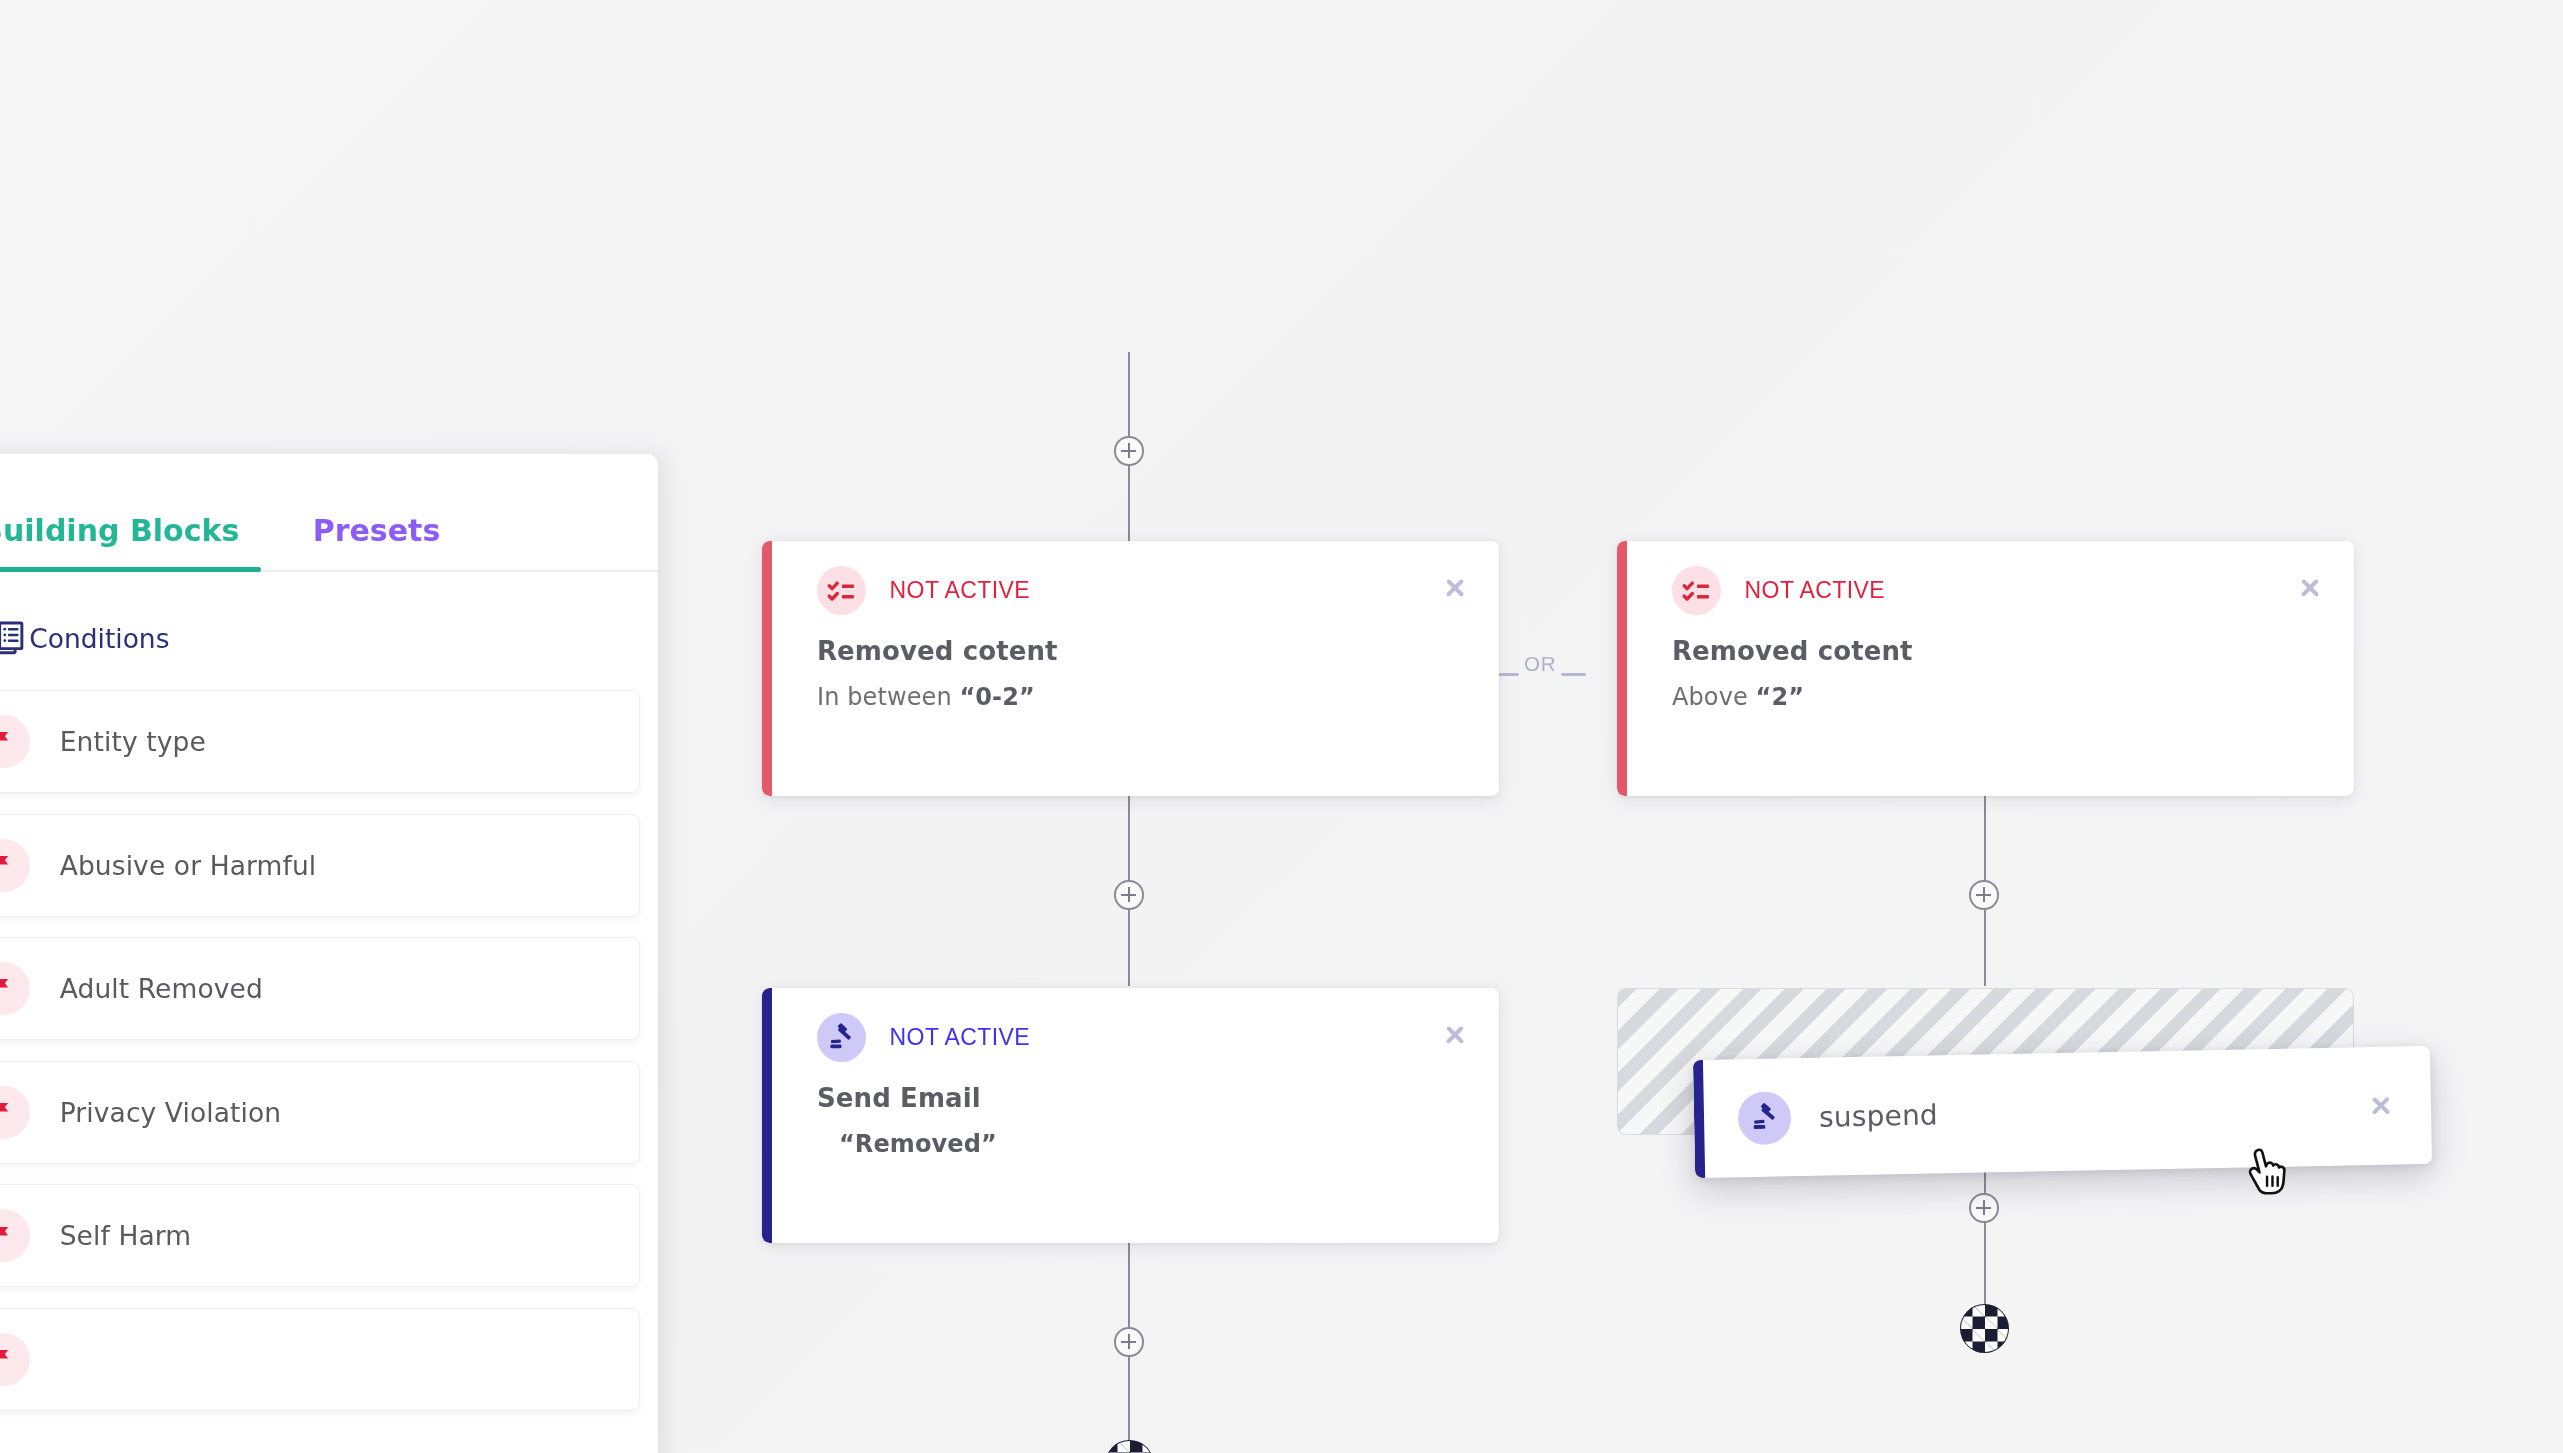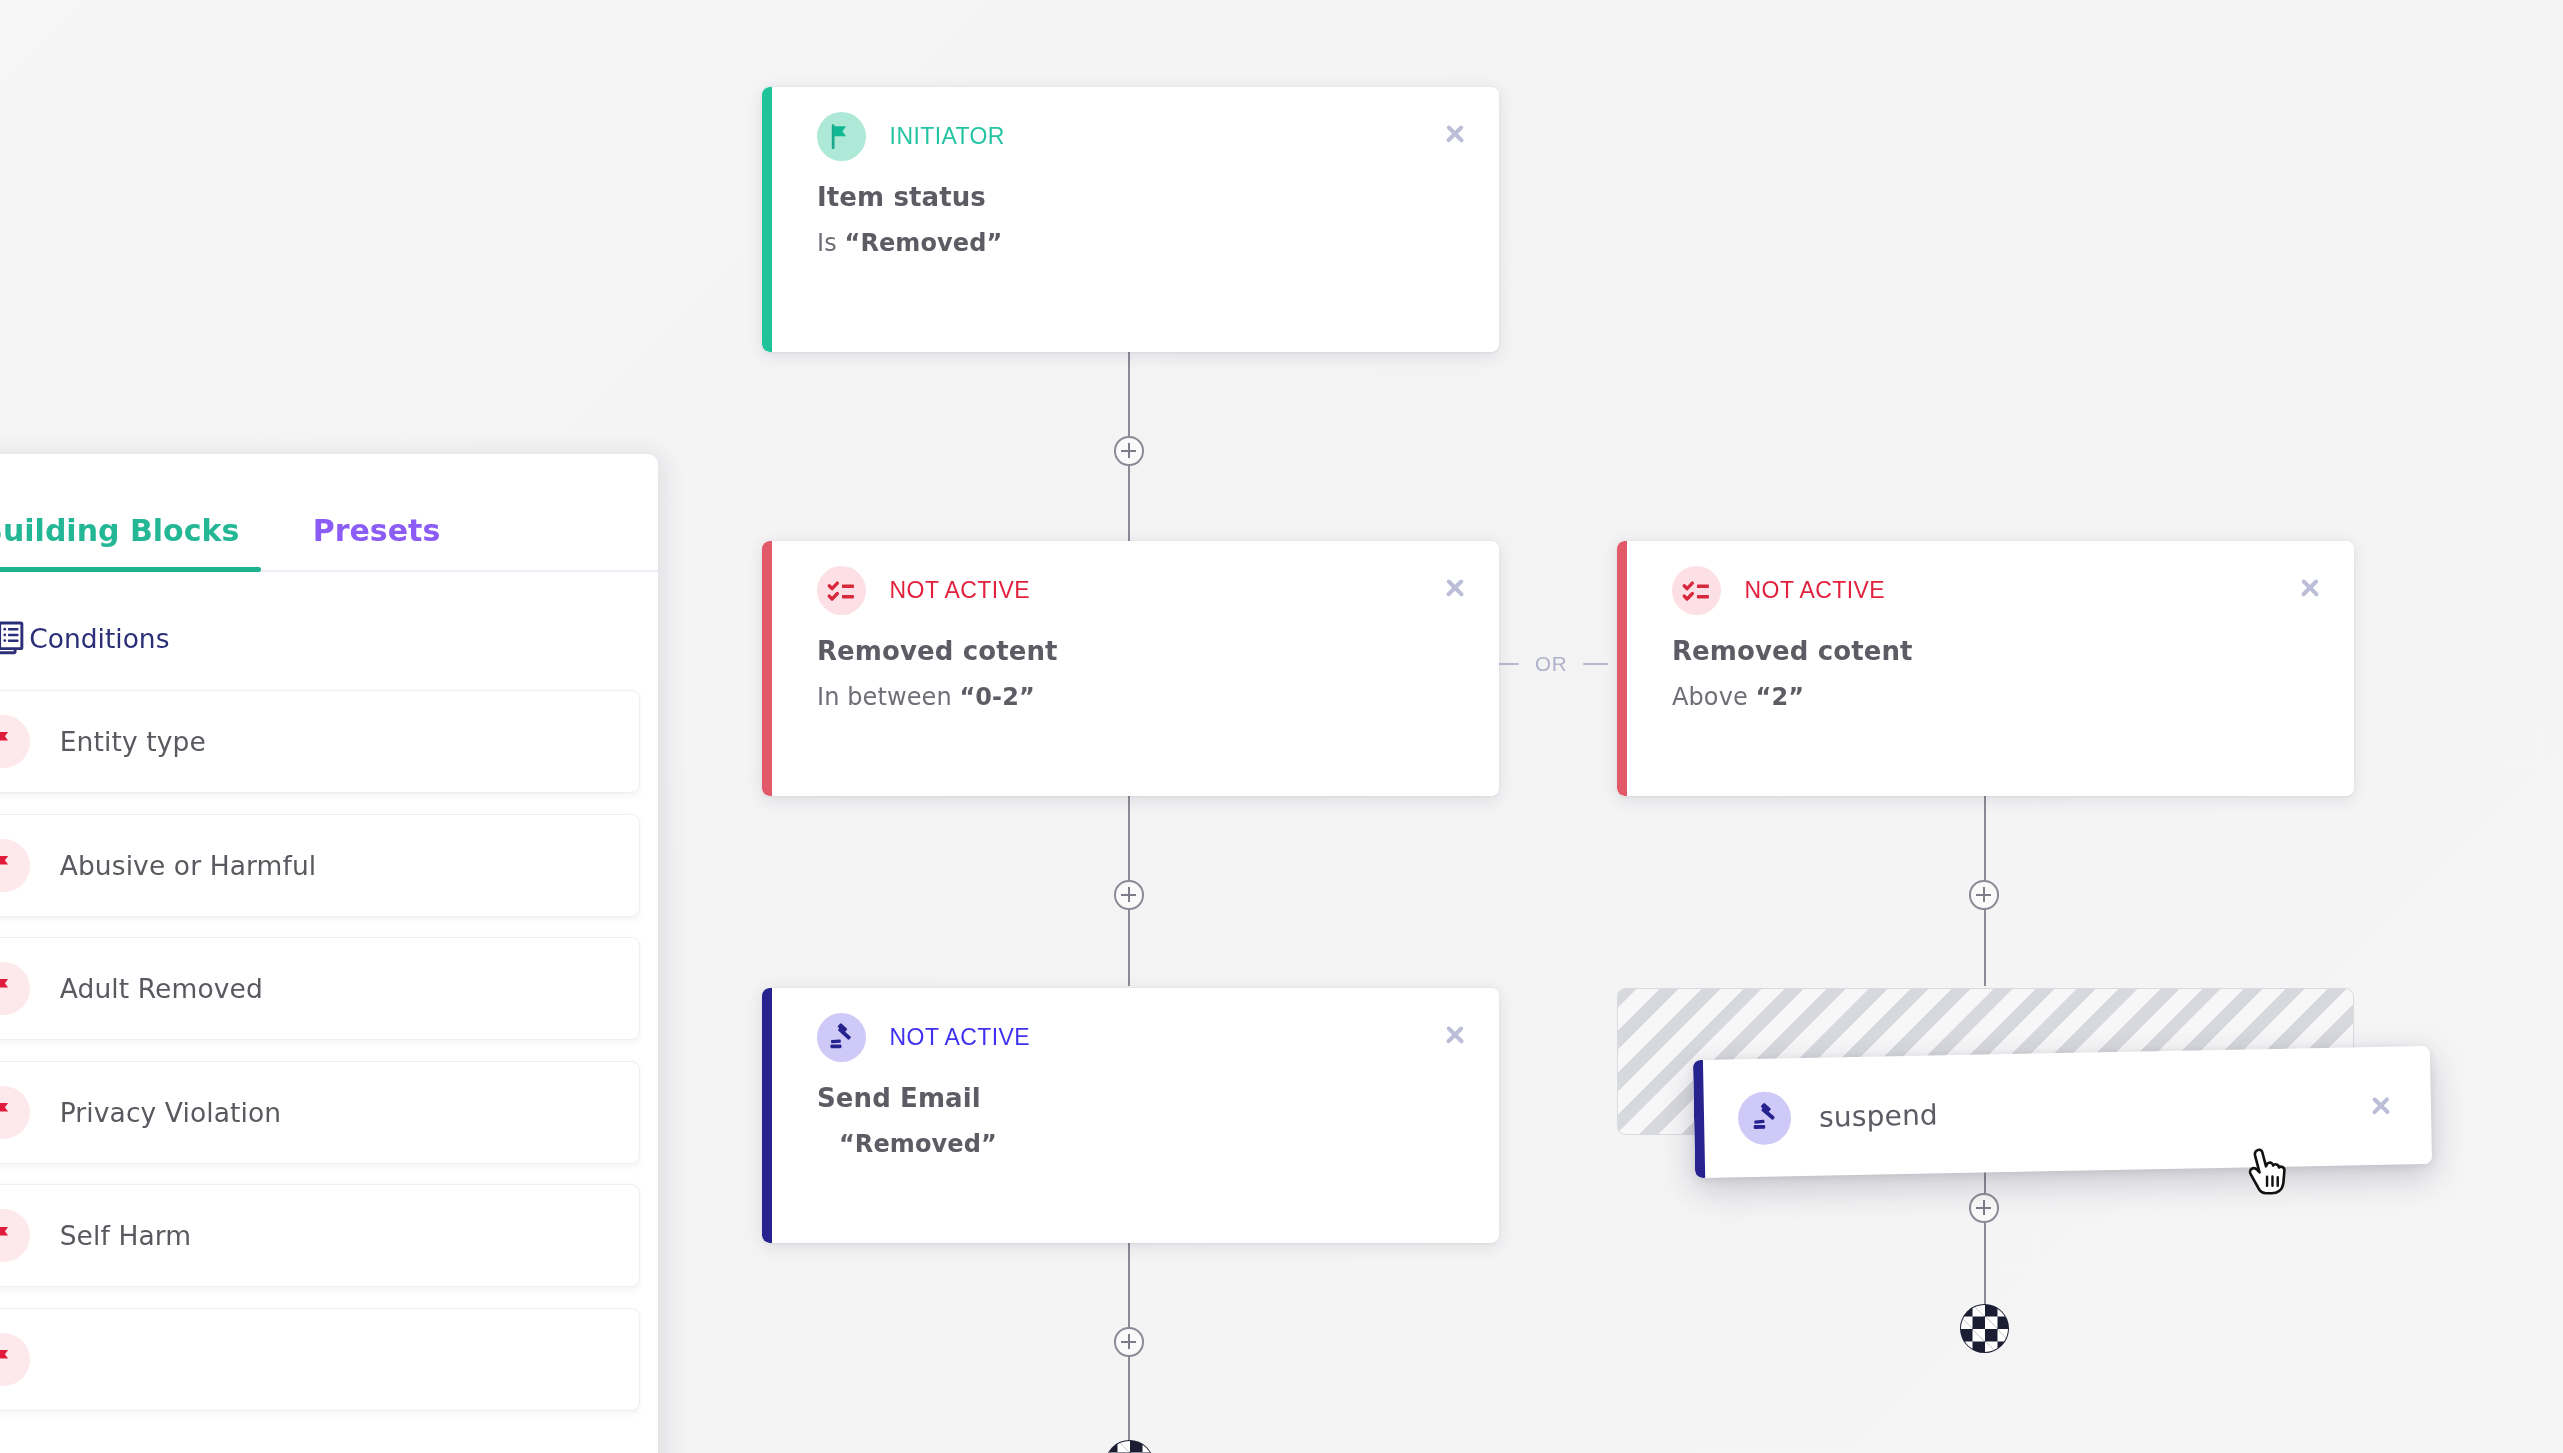--- a/index.html
+++ b/index.html
@@ -34,21 +34,21 @@
   }
   .plus-node .bar-h {
     position: absolute; width: 14.7px; height: 2.2px; background: #7d7d8a;
   }
   .plus-node .bar-v {
     position: absolute; width: 2.2px; height: 14.7px; background: #7d7d8a;
   }
 
   .or-connector {
     position: absolute;
-    display: flex; align-items: center; gap: 16px;
+    display: flex; align-items: flex-end; gap: 5px;
   }
   .or-connector .dash { width: 25px; height: 2.9px; background: #b6b7d0; border-radius: 1.5px; }
   .or-connector .or-label {
     font-size: 20.6px; color: #b0b1cb; letter-spacing: 0.7px;
     font-family: "Liberation Sans", sans-serif;
   }
 
   .finish-node {
     position: absolute;
     width: 49px; height: 49px; border-radius: 50%;
@@ -246,37 +246,20 @@
   <div class="finish-node" style="left:1960px; top:1304px;">
     <span class="chk"></span>
   </div>
 
   <div class="or-connector" style="left:1494px; top:652px;">
     <span class="dash"></span>
     <span class="or-label">OR</span>
     <span class="dash"></span>
   </div>
 
-  <div class="flow-card" style="left:762px; top:87px; width:737px; height:265px;">
-    <span class="accent" style="background:#20c39a;"></span>
-    <div class="body">
-      <div class="card-head">
-        <span class="icon-circle" style="background:#aee8d6;">
-          <svg width="29.5" height="29.5" viewBox="0 0 24 24" aria-hidden="true">
-            <path d="M5 3v18" stroke="#18a98a" stroke-width="2.2" stroke-linecap="round" fill="none"></path>
-            <path d="M5.5 3.5h10l-3 4 3 4h-10z" fill="#11b894"></path>
-          </svg>
-        </span>
-        <span class="card-type" style="color:#23c4a1;">INITIATOR</span>
-      </div>
-      <div class="close-x"></div>
-      <div class="card-title">Item status</div>
-      <div class="card-sub"><span>Is </span><b>“Removed”</b></div>
-    </div>
-  </div>
 
   <div class="flow-card" style="left:762px; top:541px; width:737px; height:255px;">
     <span class="accent" style="background:#e2596a;"></span>
     <div class="body">
       <div class="card-head">
         <span class="icon-circle" style="background:#fde0e6;">
           <svg width="31" height="31" viewBox="0 0 24 24" aria-hidden="true">
             <path d="M2.5 8.3l2.2 2.3 4.1-4.3" stroke="#d8283c" stroke-width="2.6" fill="none" stroke-linecap="round" stroke-linejoin="round"></path>
             <path d="M2.5 16.3l2.2 2.3 4.1-4.3" stroke="#d8283c" stroke-width="2.6" fill="none" stroke-linecap="round" stroke-linejoin="round"></path>
             <rect x="12.4" y="7.4" width="9.2" height="2.7" rx="0.4" fill="#d8283c"></rect>

